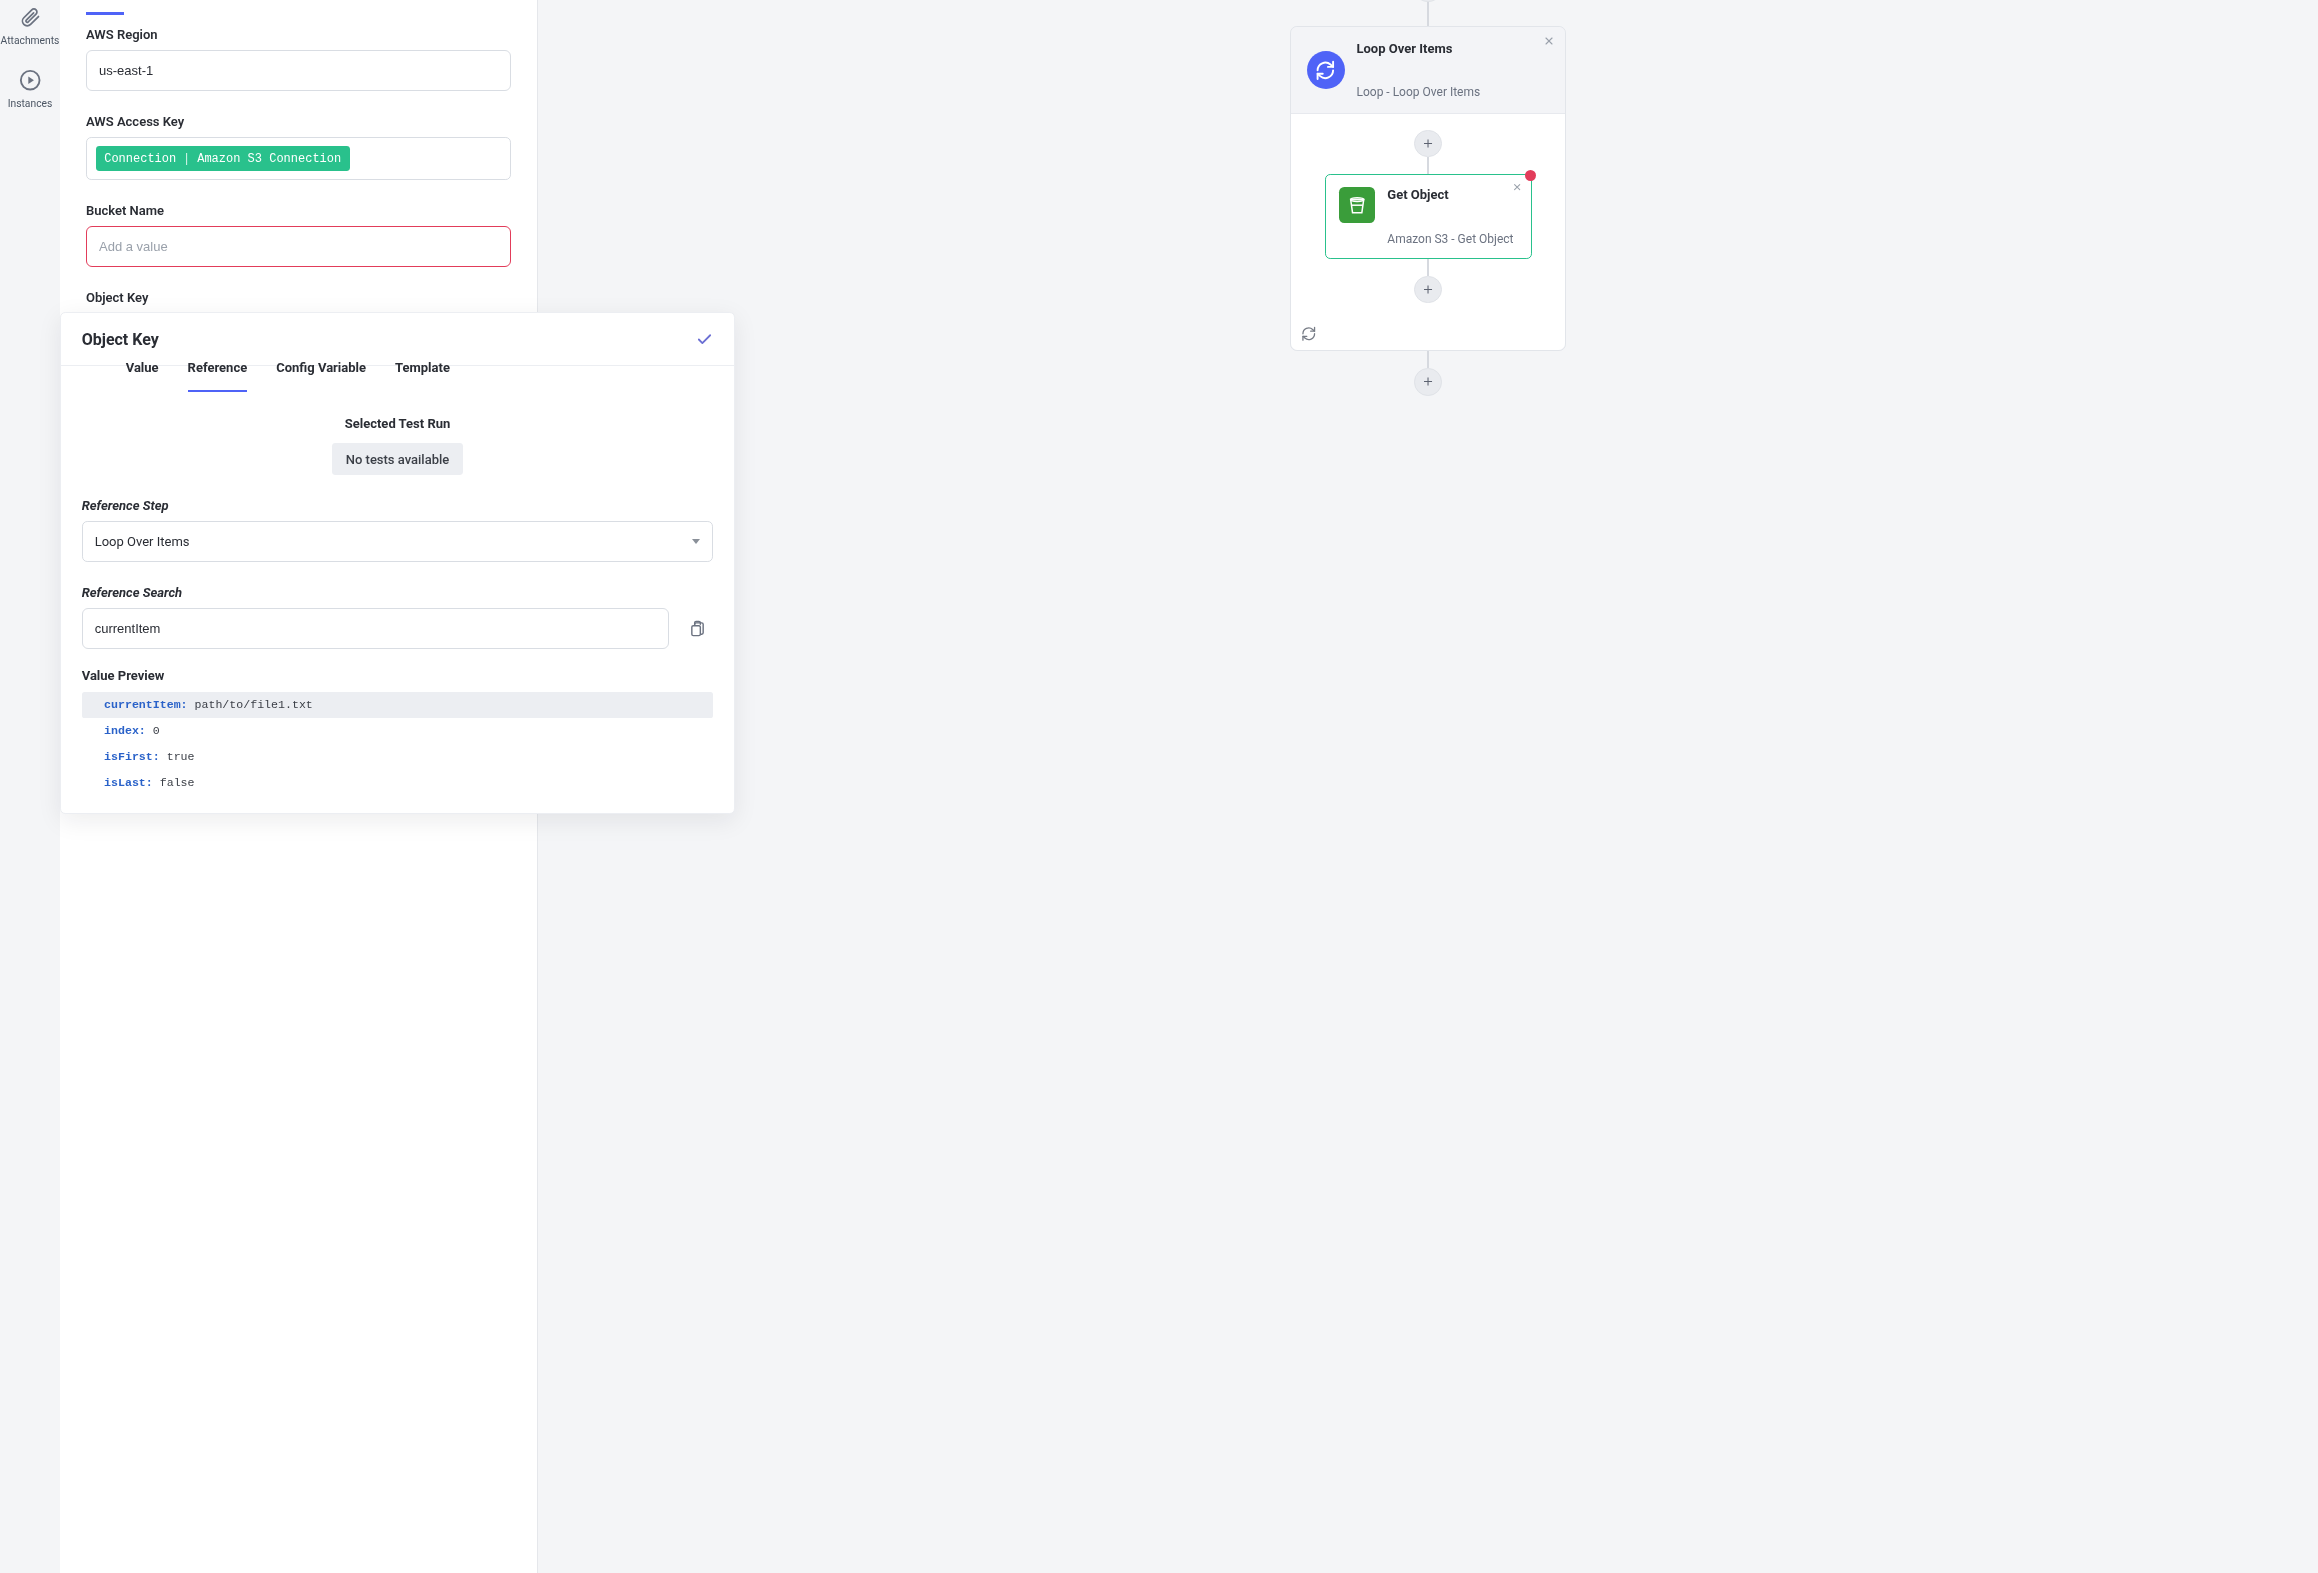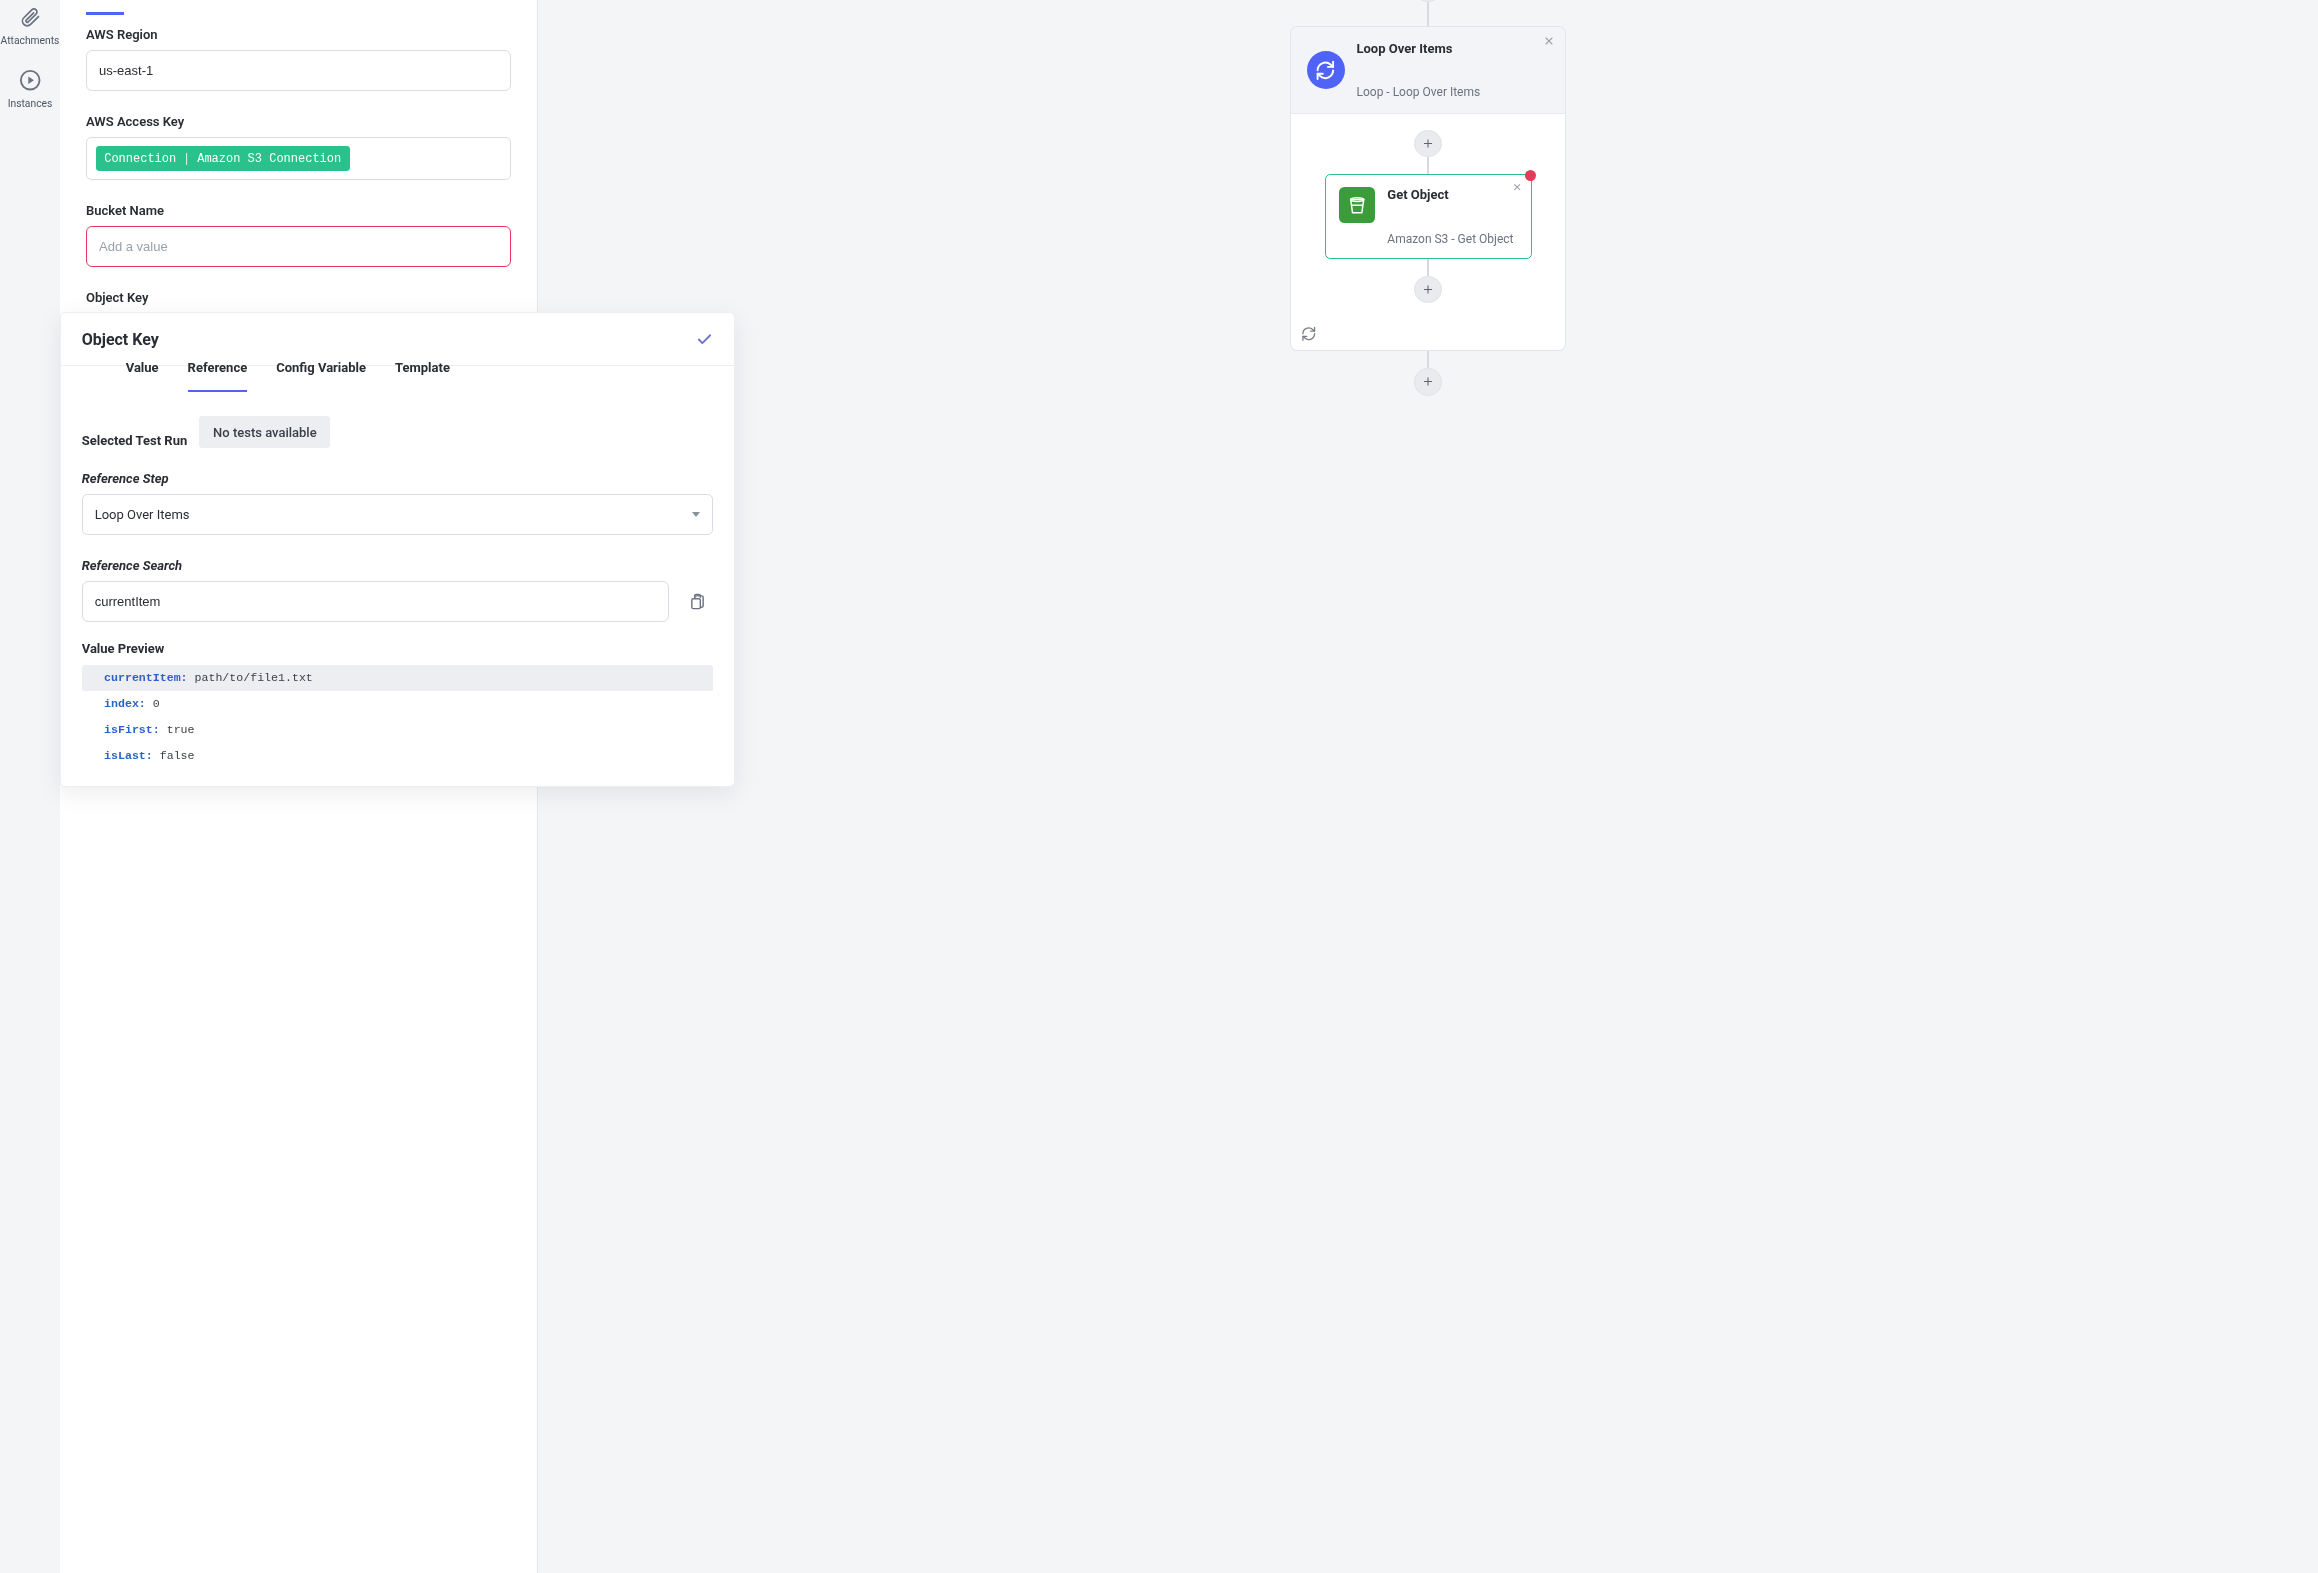--- a/index.html
+++ b/index.html
@@ -32,21 +32,21 @@
   .pop-header { display:flex; align-items:center; justify-content:space-between; padding:17px 20.7px 15.5px 20.7px; }
   .pop-header h3 { font-size:16px; font-weight:700; color:#2a2d34; }
   .pop-check { color:#6b6fd4; }
   .pop-divider { height:0.9px; background:#eceef2; }
   
   .pop-body { padding: 0 20.7px 17px 20.7px; }
   .pop-tabs { display:flex; gap:29px; padding:0 0 0 0; border-bottom:0; margin-top:-5.2px;margin-left:44px; }
   .pop-tab { font-size:13px; font-weight:700; color:#2a2d34; padding:0 0 17px 0; position:relative; cursor:pointer; }
   .pop-tab.active::after { content:""; position:absolute; left:0; right:0; bottom:0; height:2.6px; background:#4f63f7; }
   
-  .pop-section-row { display:flex; align-items:flex-end; gap:12px; margin-top:24px; }
+  .pop-section-row { display:flex; align-items:center; gap:12px; margin-top:24px;flex-direction:column; }
   .pop-section-label { font-size:13px; font-weight:700; color:#2a2d34; }
   .no-tests-chip { background:#eceef2; color:#3b3f47; font-size:13px; border-radius:3.4px; padding:8.6px 13.8px; font-weight:500; }
   
   .pop-field { margin-top:22.4px; }
   .pop-field .pop-label { font-size:13px; font-weight:700; color:#2a2d34; margin-bottom:8.6px; display:block;font-style:italic; }
   .select { width:100%; height:41px; border:0.9px solid #d9dde3; border-radius:5.2px; padding:0 12px; font-size:13px; background:#fff; display:flex; align-items:center; justify-content:space-between; cursor:pointer; color:#2a2d34; }
   .caret-down { width:0; height:0; border-left:4.3px solid transparent; border-right:4.3px solid transparent; border-top:5.2px solid #8a9099; }
   
   .search-row { display:flex; align-items:center; gap:13.8px; }
   .search-row .text-input { flex:1; }

